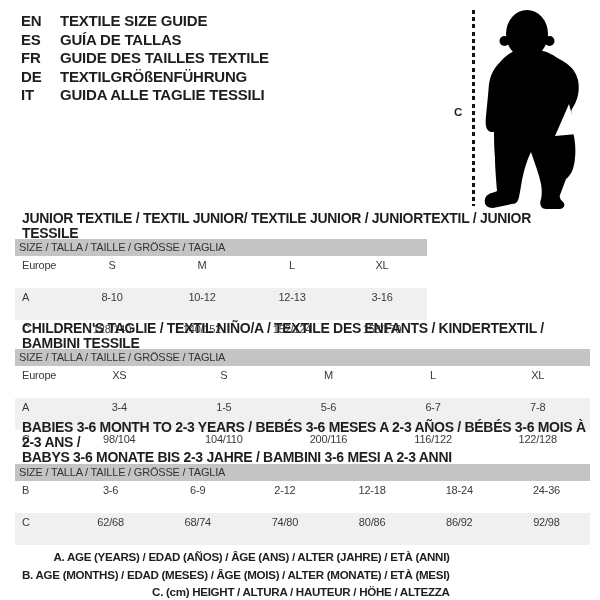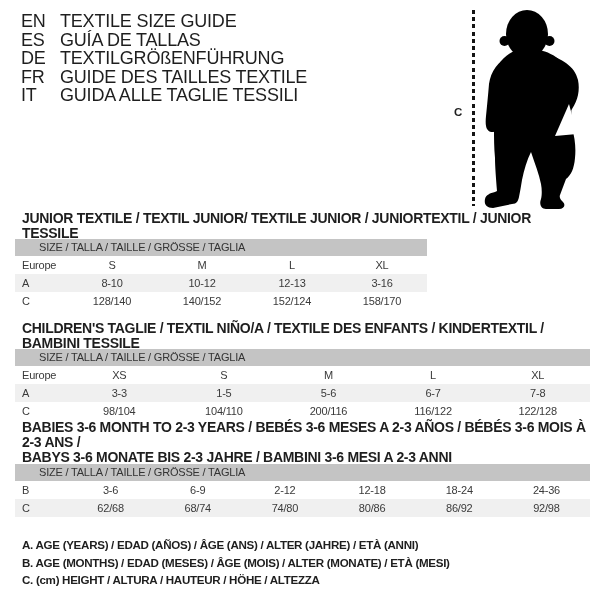--- a/index.html
+++ b/index.html
@@ -10,21 +10,21 @@
     --silhouette:#000000;
   }
   *{margin:0;padding:0;box-sizing:border-box;}
   html,body{background:#fff;}
   .page{
     position:relative;width:600px;height:600px;background:#fff;overflow:hidden;
     font-family:"Liberation Sans","DejaVu Sans",sans-serif;
   }
   
   .langs{position:absolute;left:21px;top:12px;}
-  .lang-row{display:flex;line-height:18.6px;font-size:18px;font-weight:normal;
+  .lang-row{display:flex;line-height:18.6px;font-size:15px;font-weight:bold;
     color:var(--text-dark);letter-spacing:-0.2px;}
   .lang-code{width:39px;flex:0 0 39px;}
   
   .silhouette-svg{position:absolute;left:483px;top:8px;width:110px;height:205px;}
   .dash-line{position:absolute;left:472px;top:10px;width:2.5px;height:196px;
     background:repeating-linear-gradient(to bottom,#141414 0 4px,transparent 4px 7.2px);}
   .c-label{position:absolute;left:454px;top:106px;font-size:11.5px;font-weight:600;
     color:var(--text-dark);}
   
   .sec-title{position:absolute;left:22px;font-size:14px;font-weight:bold;
@@ -32,51 +32,51 @@
   #title-1{top:211px;width:560px;}
   #title-2{top:321px;width:572px;}
   #title-3{top:420px;width:572px;}
   
   .size-table{position:absolute;left:15px;font-size:11px;color:var(--text-table);
     letter-spacing:-0.2px;}
   #table-1{top:239px;width:412px;}
   #table-2{top:349px;width:575px;}
   #table-3{top:464px;width:575px;}
   .size-band{height:17px;line-height:17px;background:var(--band-gray);
-    padding-left:24px;color:#333;}
-  .trow{display:flex;height:18px;line-height:18px;}
+    padding-left:4px;color:#333;}
+  .trow{display:flex;height:32px;line-height:18px;}
   .trow.alt{background:var(--row-alt-gray);}
   .tlabel{flex:0 0 52px;padding-left:7px;}
   .tcell{flex:1 1 0;text-align:center;}
   
-  .legend{position:absolute;left:22px;top:536px;}
+  .legend{position:absolute;left:22px;top:548px;text-align:right;}
   .legend-line{font-size:11.6px;font-weight:bold;line-height:17.5px;
     color:var(--text-dark);letter-spacing:-0.3px;}
 </style>
 </head>
 <body>
 
 <div class="page">
 
   <div class="langs">
       <div class="lang-row">
         <span class="lang-code">EN</span>
         <span class="lang-label">TEXTILE SIZE GUIDE</span>
       </div>
       <div class="lang-row">
         <span class="lang-code">ES</span>
         <span class="lang-label">GUÍA DE TALLAS</span>
       </div>
       <div class="lang-row">
+        <span class="lang-code">FR</span>
+        <span class="lang-label">GUIDE DES TAILLES TEXTILE</span>
+      </div>
+      <div class="lang-row">
         <span class="lang-code">DE</span>
         <span class="lang-label">TEXTILGRÖßENFÜHRUNG</span>
-      </div>
-      <div class="lang-row">
-        <span class="lang-code">FR</span>
-        <span class="lang-label">GUIDE DES TAILLES TEXTILE</span>
       </div>
       <div class="lang-row">
         <span class="lang-code">IT</span>
         <span class="lang-label">GUIDA ALLE TAGLIE TESSILI</span>
       </div>
     </div>
 
   <div class="dash-line"></div>
   <div class="c-label">C</div>
 
@@ -134,21 +134,21 @@
       <div class="trow">
         <span class="tlabel">Europe</span>
         <span class="tcell">XS</span>
         <span class="tcell">S</span>
         <span class="tcell">M</span>
         <span class="tcell">L</span>
         <span class="tcell">XL</span>
       </div>
       <div class="trow alt">
         <span class="tlabel">A</span>
-        <span class="tcell">3-3</span>
+        <span class="tcell">3-4</span>
         <span class="tcell">1-5</span>
         <span class="tcell">5-6</span>
         <span class="tcell">6-7</span>
         <span class="tcell">7-8</span>
       </div>
       <div class="trow">
         <span class="tlabel">C</span>
         <span class="tcell">98/104</span>
         <span class="tcell">104/110</span>
         <span class="tcell">200/116</span>

